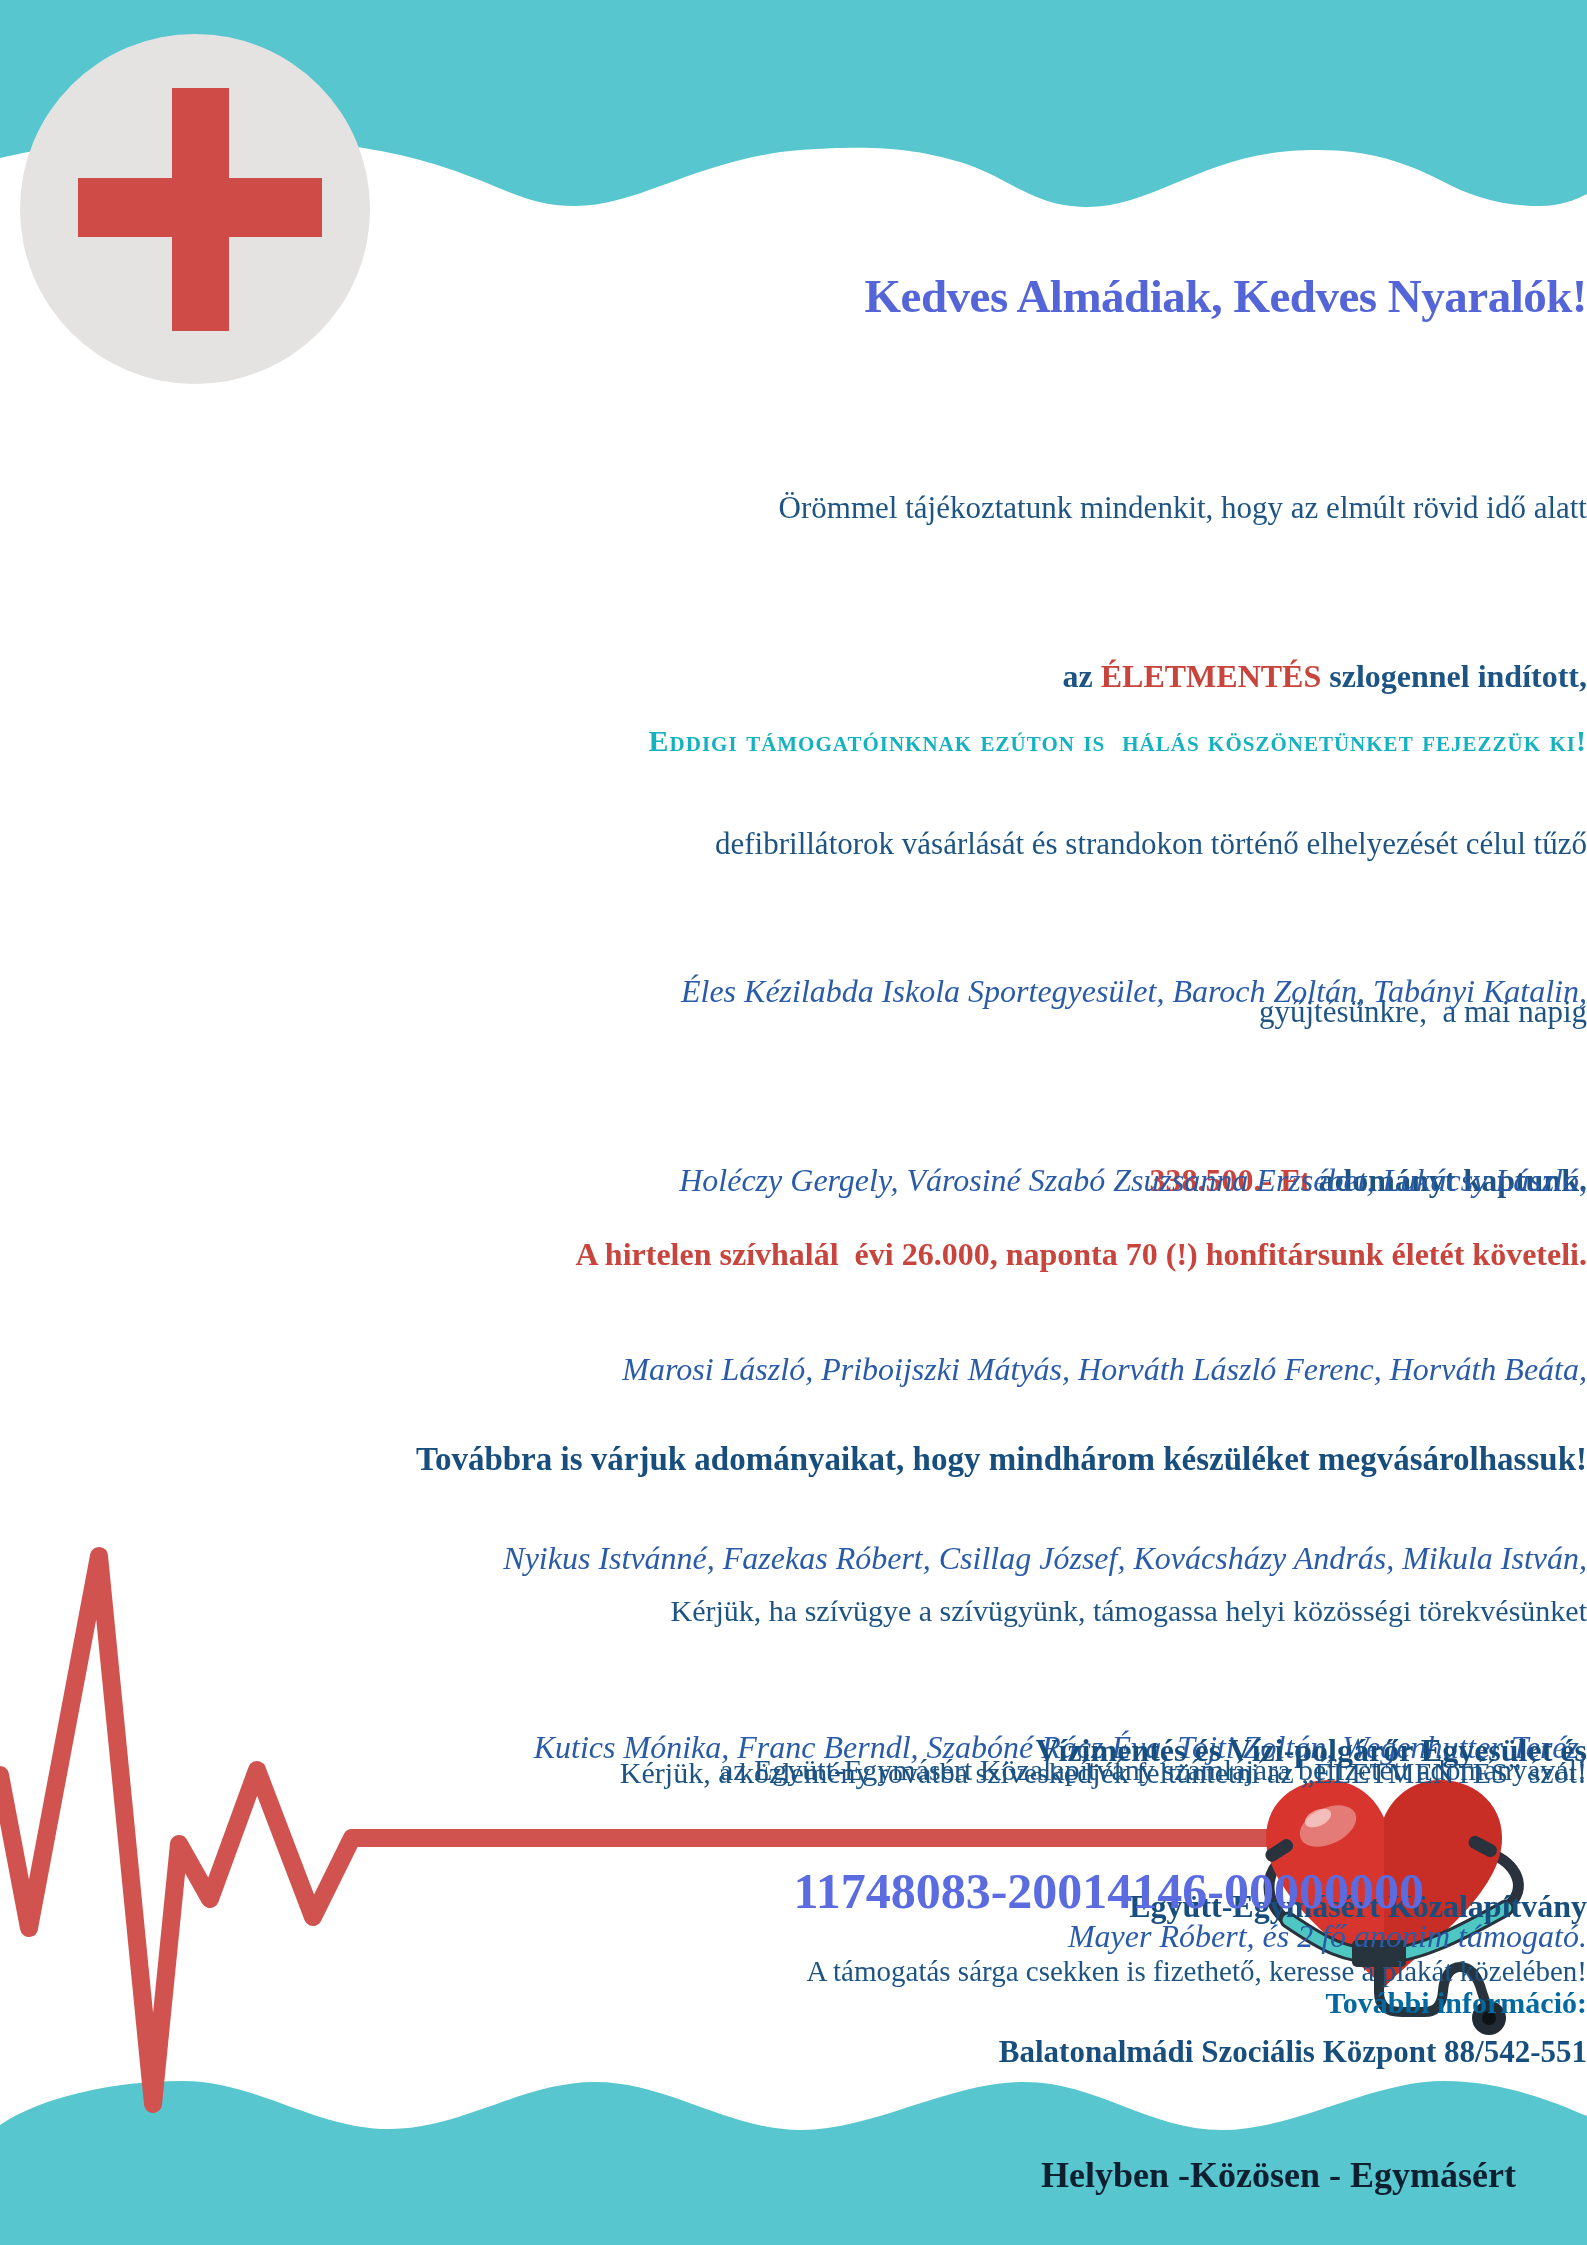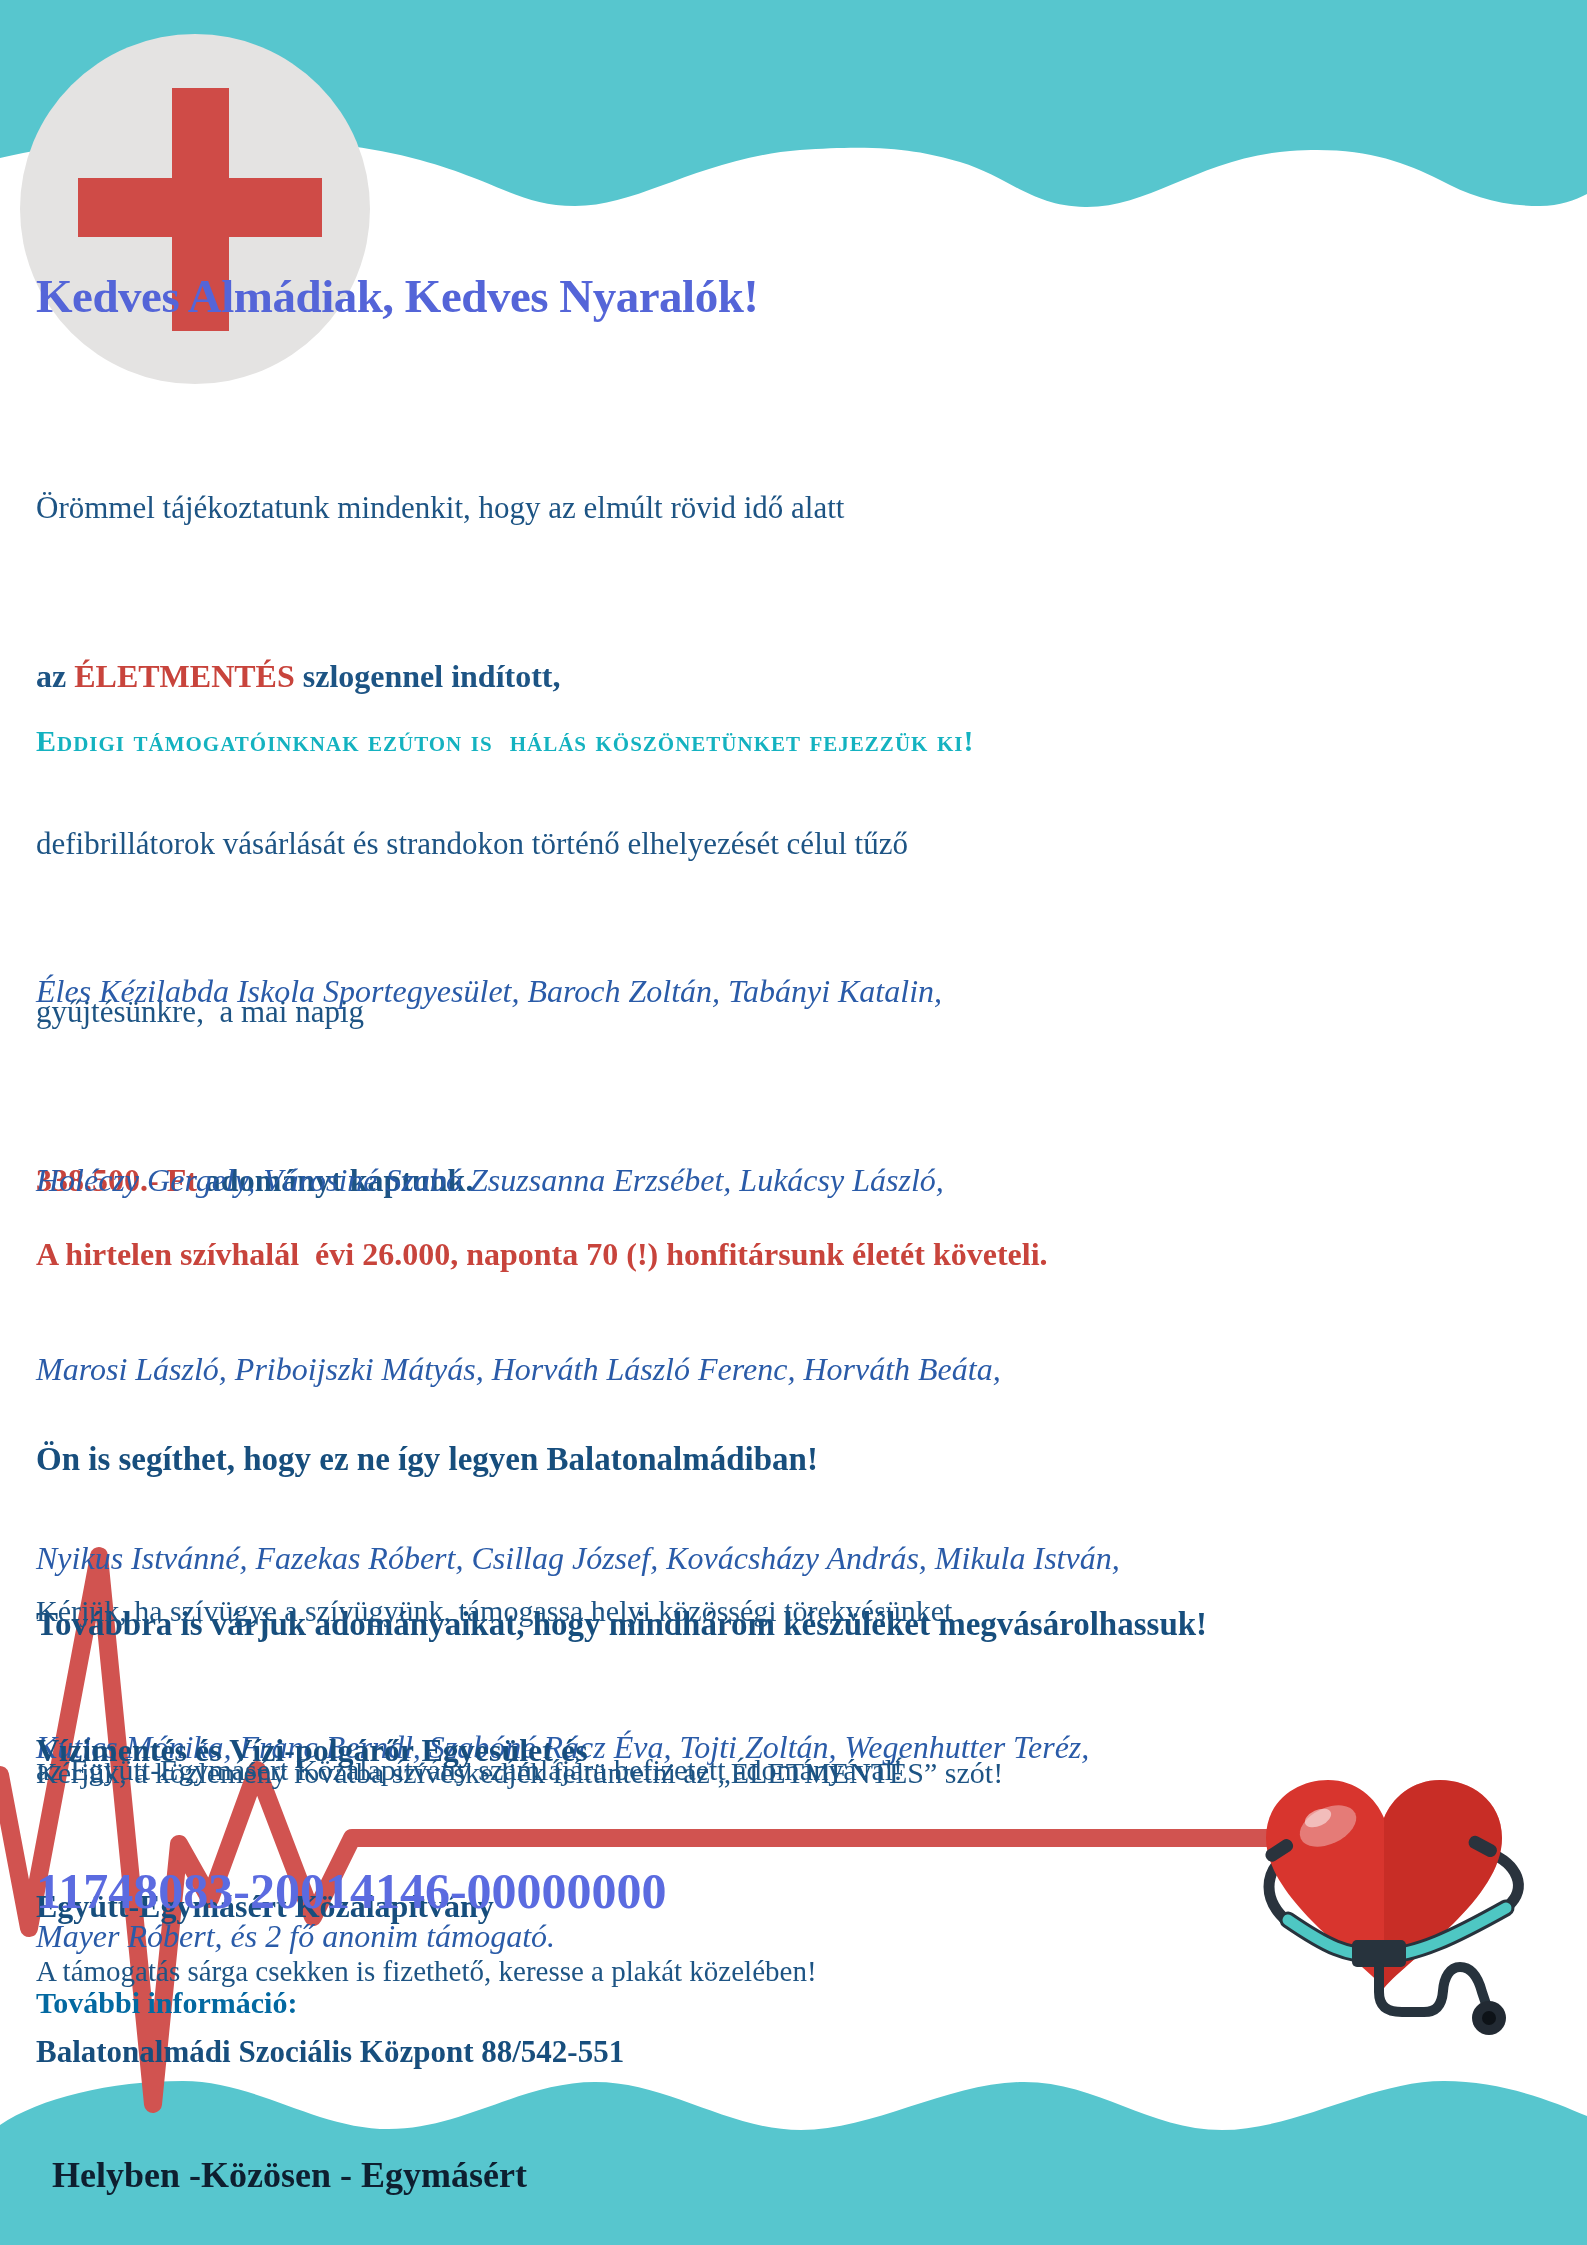--- a/index.html
+++ b/index.html
@@ -1,21 +1,21 @@
 <!DOCTYPE html>
 <html><head>
 <meta charset="utf-8">
 <style>
   html,body{margin:0;padding:0;background:#888;}
   .page{
     position:relative;width:1587px;height:2245px;margin:0 auto;
     background:#ffffff;overflow:hidden;
     font-family:"Liberation Serif","DejaVu Serif",serif;
   }
-  .abs{position:absolute;left:0;right:0;text-align:left;white-space:pre-wrap;padding-left:36px;}
+  .abs{position:absolute;left:0;right:0;text-align:right;white-space:pre-wrap;}
   svg{display:block;}
 
   .top-wave{position:absolute;top:0;left:0;z-index:1;}
   .bottom-wave{position:absolute;top:2060px;left:0;z-index:1;}
   .cross-badge{position:absolute;left:20px;top:34px;width:350px;height:350px;z-index:2;}
   .ekg{position:absolute;left:0;top:1540px;z-index:2;}
   .heart{position:absolute;left:1256px;top:1760px;z-index:3;}
 
   .title{top:238px;z-index:4;font-size:47px;font-weight:bold;color:#5465d8;letter-spacing:-0.5px;}
   .intro{top:368px;z-index:4;font-size:31px;line-height:56px;color:#1d5484;}
@@ -102,21 +102,20 @@
     <div>Holéczy Gergely, Városiné Szabó Zsuzsanna Erzsébet, Lukácsy László,</div>
     <div>Marosi László, Priboijszki Mátyás, Horváth László Ferenc, Horváth Beáta,</div>
     <div>Nyikus Istvánné, Fazekas Róbert, Csillag József, Kovácsházy András, Mikula István,</div>
     <div>Kutics Mónika, Franc Berndl, Szabóné Rácz Éva, Tojti Zoltán, Wegenhutter Teréz,</div>
     <div>Mayer Róbert, és 2 fő anonim támogató.</div>
   </div>
 
   <div class="abs warning">A hirtelen szívhalál  évi 26.000, naponta 70 (!) honfitársunk életét követeli.</div>
 
   <div class="abs appeal">
-    <div>Ön is segíthet, hogy ez ne így legyen Balatonalmádiban!</div>
     <div>Továbbra is várjuk adományaikat, hogy mindhárom készüléket megvásárolhassuk!</div>
   </div>
 
   <div class="abs request">
     <div>Kérjük, ha szívügye a szívügyünk, támogassa helyi közösségi törekvésünket</div>
     <div>az Együtt-Egymásért Közalapítvány számlájára befizetett adományával!</div>
   </div>
 
   <div class="abs orgs">
     <div>Vízimentés és Vízi-polgárőr Egyesület és</div>

